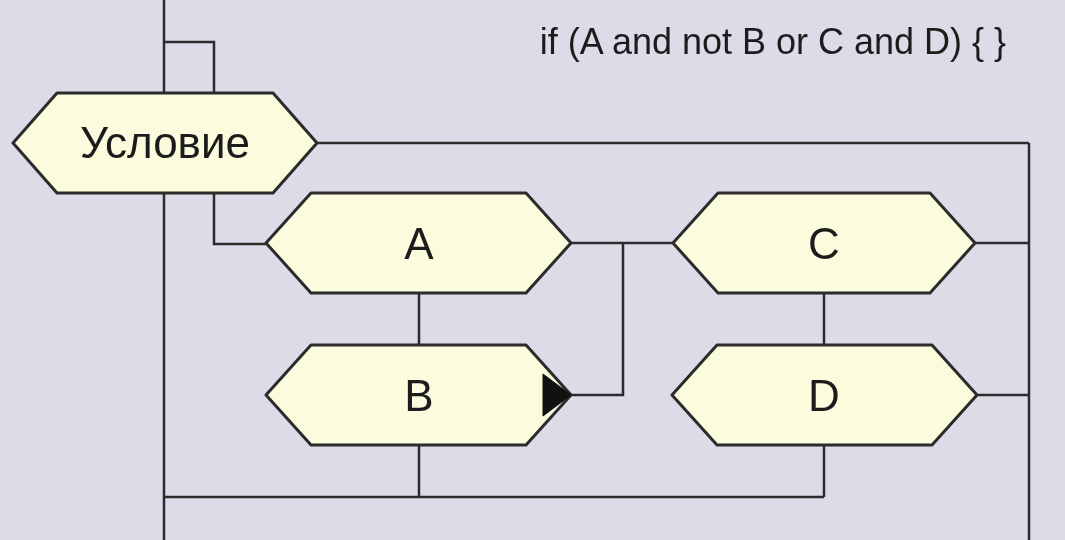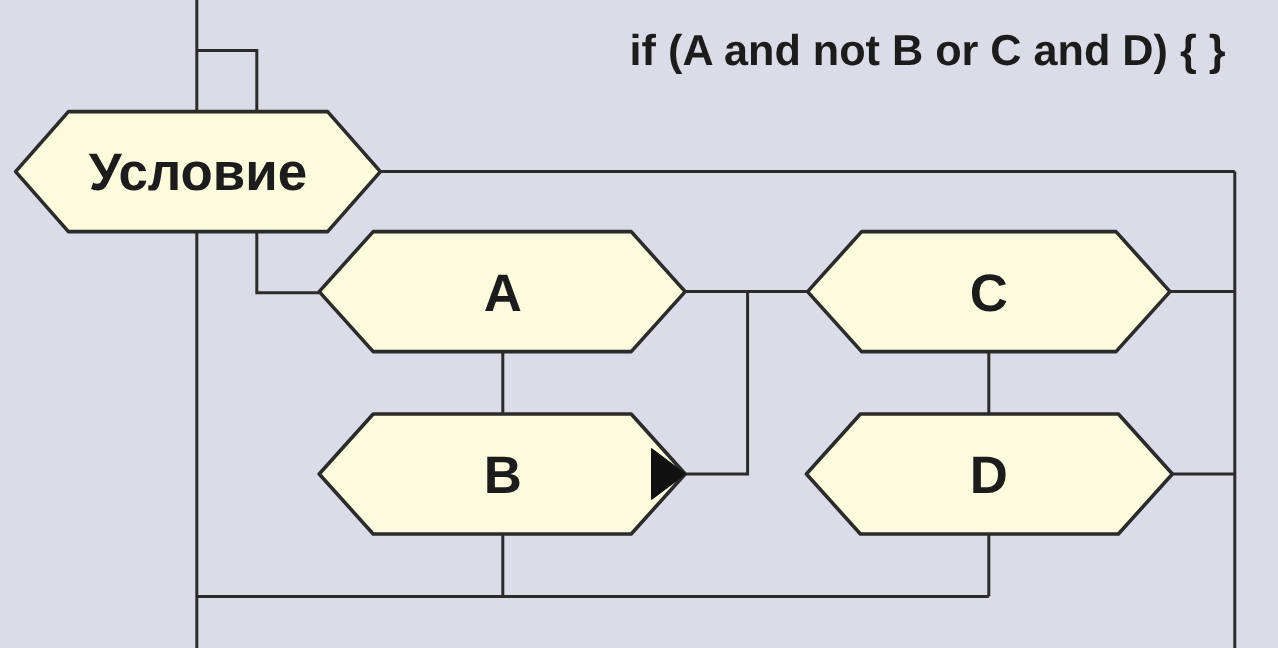--- a/index.html
+++ b/index.html
@@ -8,21 +8,21 @@
     --stroke:#2b2b2b;
     --text:#1c1c1c;
     --arrow:#111111;
   }
   html,body{margin:0;padding:0;}
   body{
     width:1065px;height:540px;overflow:hidden;
     background:var(--background);
     font-family:"Liberation Sans", sans-serif;
   }
-  .canvas{position:relative;width:1065px;height:540px;font-weight:bold;}
+  .canvas{position:relative;width:1065px;height:540px;}
   svg{display:block;}
   .connector{
     fill:none;
     stroke:var(--stroke);
     stroke-width:2.5;
   }
   .node{
     fill:var(--node-fill);
     stroke:var(--stroke);
     stroke-width:3;

